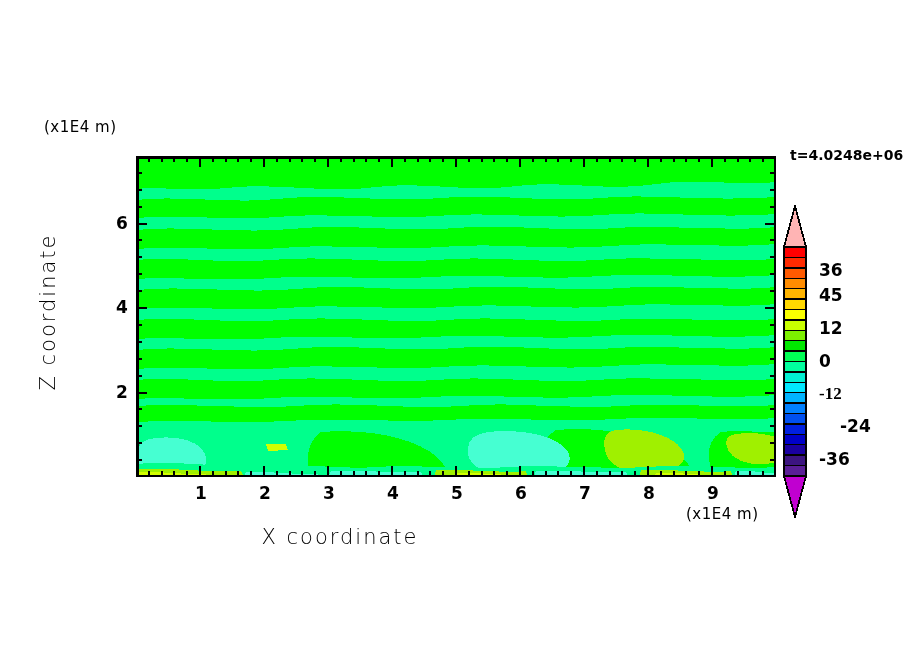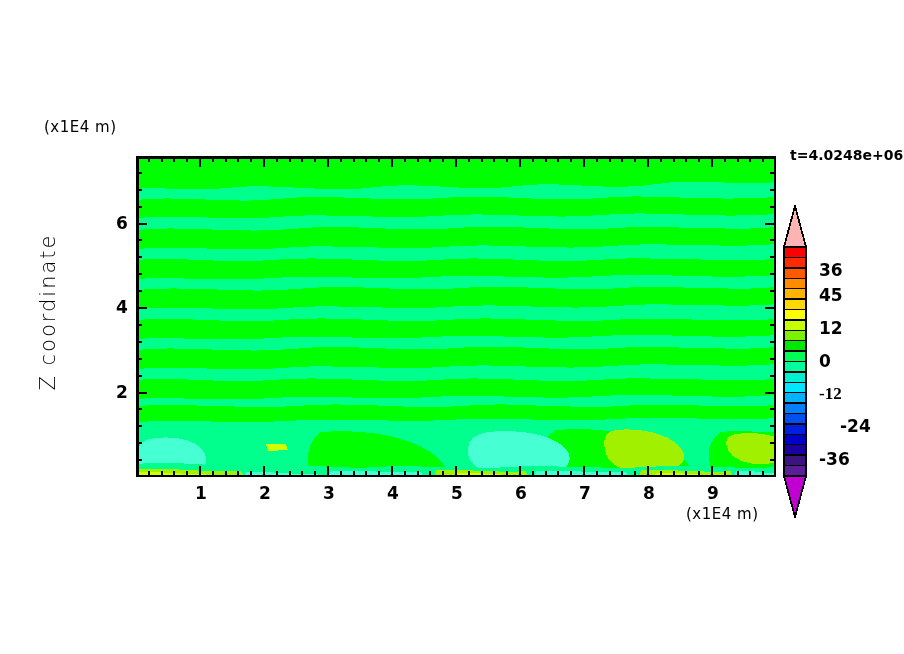--- a/index.html
+++ b/index.html
@@ -36,20 +36,21 @@
   #plot svg{display:block;}
   #cb{position:absolute;left:778px;top:205px;width:34px;height:313px;}
 </style>
 </head>
 <body>
 
 <div id="root">
 
   <div class="txt" id="unit-top">(x1E4 m)</div>
   <div class="txt" id="unit-bot">(x1E4 m)</div>
+  <div class="txt" id="xlabel">X coordinate</div>
   <div class="txt" id="ylabel">Z coordinate</div>
   <div class="txt" id="tstamp">t=4.0248e+06</div>
 
   <div id="plot">
     <svg width="640" height="321" viewBox="0 0 640 321" shape-rendering="crispEdges">
       <defs>
         <clipPath id="pclip">
             <rect x="0" y="0" width="640" height="321"></rect>
           </clipPath>
       </defs>

